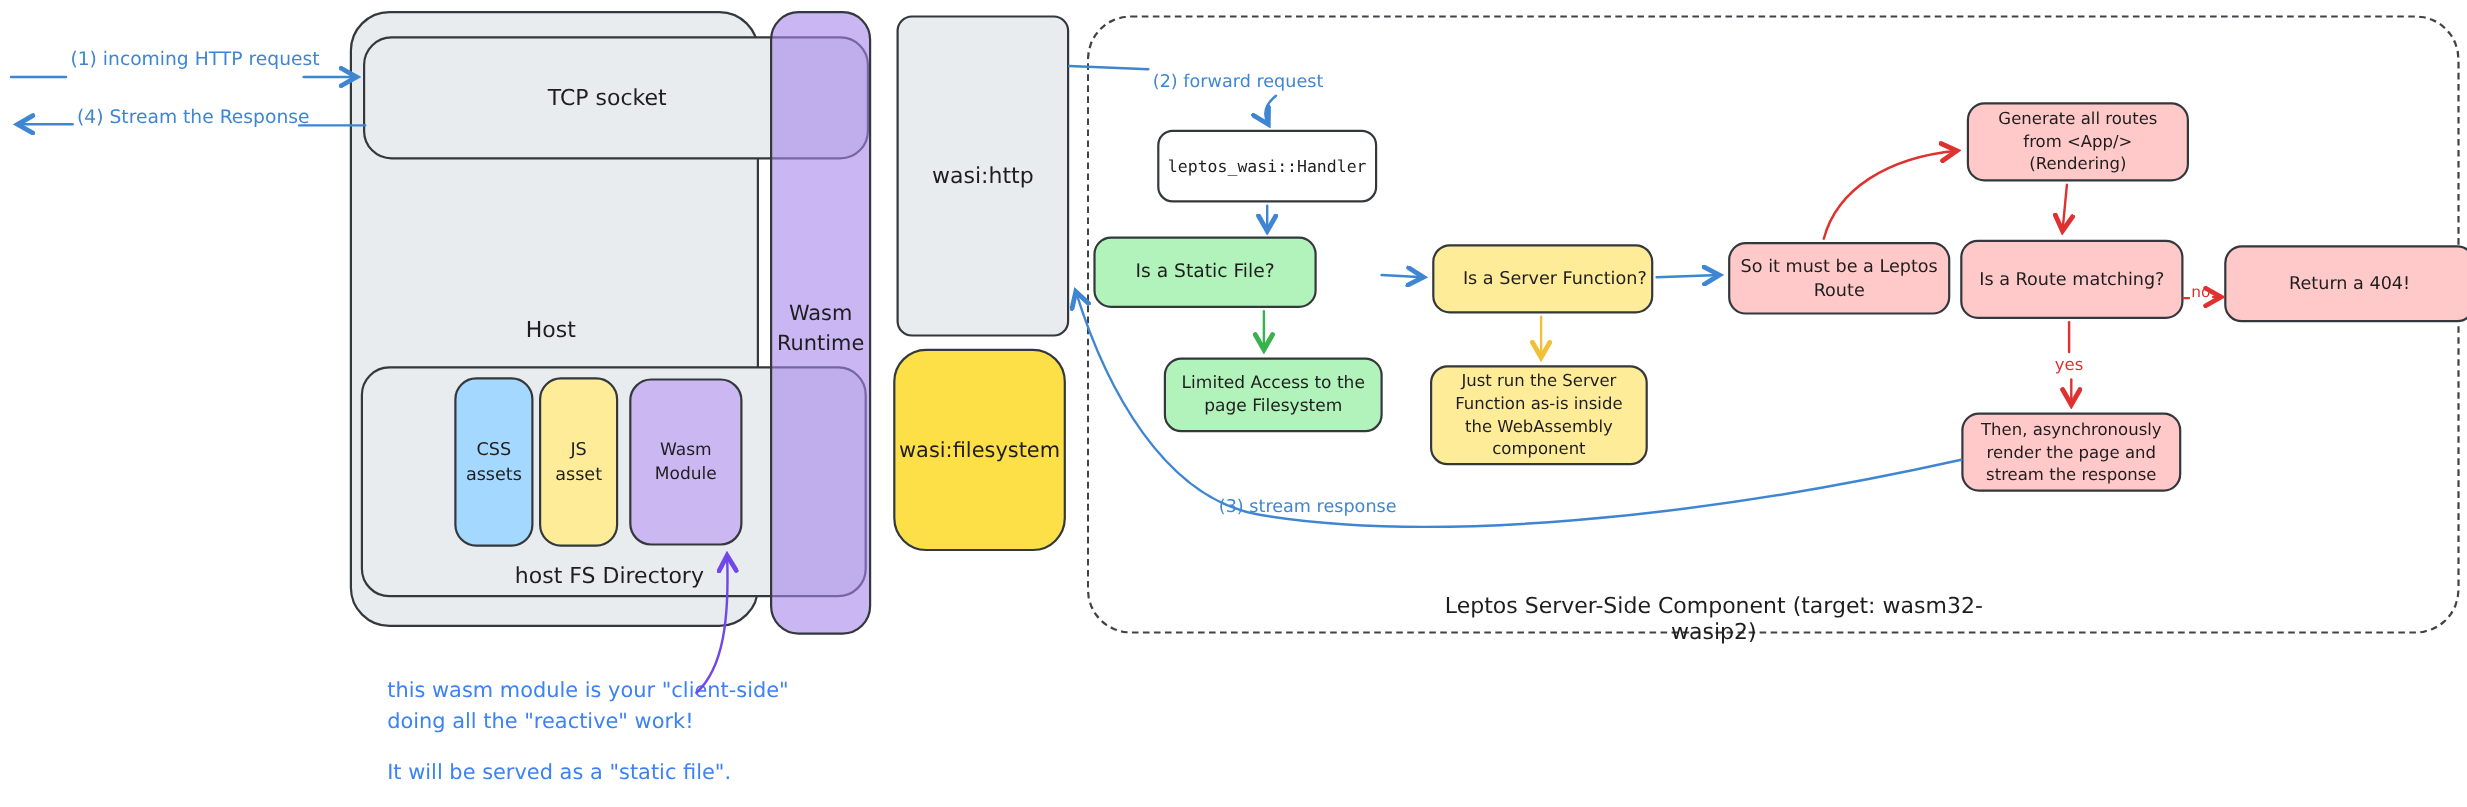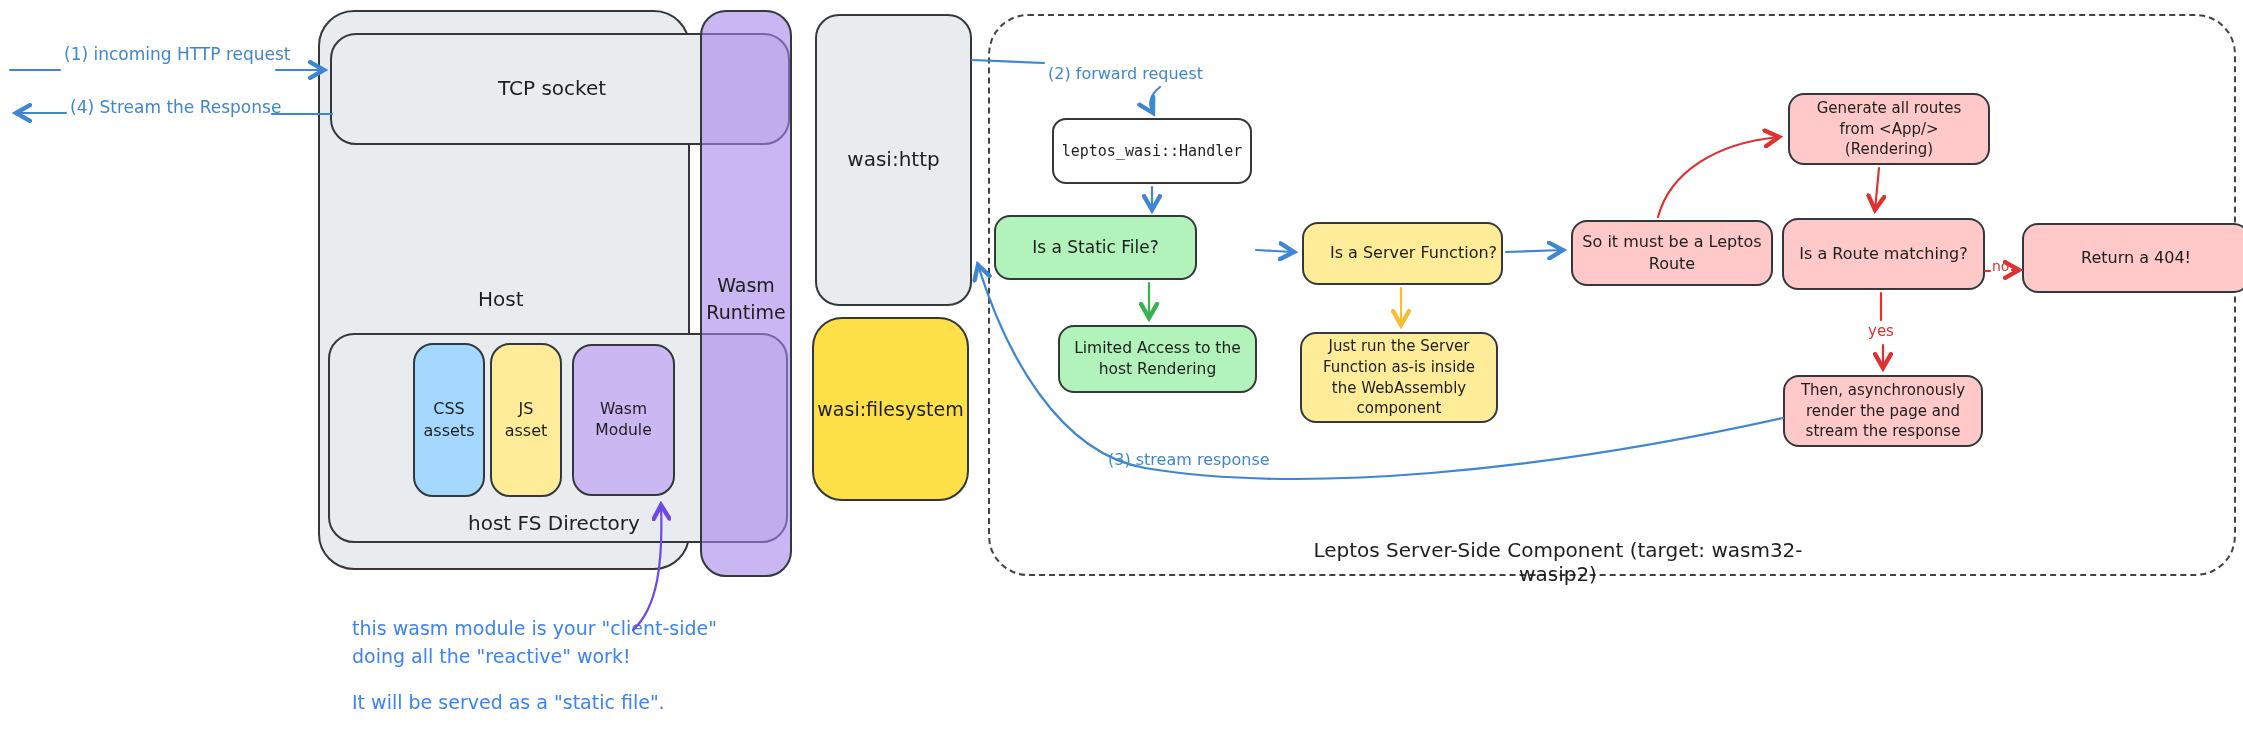--- a/index.html
+++ b/index.html
@@ -31,21 +31,21 @@
   #css-box{left:413px;top:343px;width:72px;height:154px;border-radius:20px;background:#a5d8ff;font-size:16px;}
   #js-box{left:490px;top:343px;width:72px;height:154px;border-radius:20px;background:#ffec99;font-size:16px;}
   #wasmmod-box{left:572px;top:344px;width:103px;height:152px;border-radius:20px;background:#cbb7f1;font-size:15.5px;}
   #runtime-strip{left:700px;top:10px;width:92px;height:567px;border-radius:26px;background:rgba(165,133,233,0.6);border:2.2px solid #33383d;position:absolute;box-sizing:border-box;}
   #runtime-label{left:700px;top:272px;width:92px;text-align:center;font-size:19px;line-height:1.4;}
   #host-label{left:478px;top:287px;font-size:20px;}
   #tcp-label{left:498px;top:76px;font-size:20px;}
   #fsdir-label{left:468px;top:511px;font-size:20px;}
 
   
-  #wasihttp-box{left:815px;top:14px;width:157px;height:292px;border-radius:24px;background:#e9ecef;font-size:20px;}
+  #wasihttp-box{left:815px;top:14px;width:157px;height:292px;border-radius:14px;background:#e9ecef;font-size:20px;}
   #wasifs-box{left:812px;top:317px;width:157px;height:184px;border-radius:30px;background:#fde047;font-size:19px;}
 
   
   #component-box{left:988px;top:14px;width:1248px;height:562px;border-radius:40px;border:2.5px dashed #3f4348;position:absolute;box-sizing:border-box;}
   #component-caption{left:1278px;top:538px;width:560px;font-size:20px;text-align:center;}
 
   
   #handler-box{left:1052px;top:118px;width:200px;height:66px;border-radius:14px;background:#ffffff;font-family:"DejaVu Sans Mono",monospace;font-size:15px;}
   #staticfile-box{left:994px;top:215px;width:203px;height:65px;border-radius:16px;background:#b2f2bb;font-size:17px;}
   #limited-box{left:1058px;top:325px;width:199px;height:68px;border-radius:16px;background:#b2f2bb;font-size:15.5px;}
@@ -98,21 +98,21 @@
 
   <div class="box" id="wasihttp-box">wasi:http</div>
   <div class="box" id="wasifs-box">wasi:filesystem</div>
 
   <div id="component-box"></div>
   <div class="lbl" id="component-caption">Leptos Server-Side Component (target: wasm32-wasip2)</div>
 
   <div class="box" id="handler-box">leptos_wasi::Handler</div>
   <div class="box" id="staticfile-box">Is a Static File?</div>
   <div class="box" id="limited-box">Limited Access to the
-host Rendering</div>
+page Filesystem</div>
   <div class="box" id="serverfn-box">Is a Server Function?</div>
   <div class="box" id="justrun-box">Just run the Server
 Function as-is inside
 the WebAssembly
 component</div>
   <div class="box" id="route-box">So it must be a Leptos
 Route</div>
   <div class="box" id="generate-box">Generate all routes
 from &lt;App/&gt;
 (Rendering)</div>

